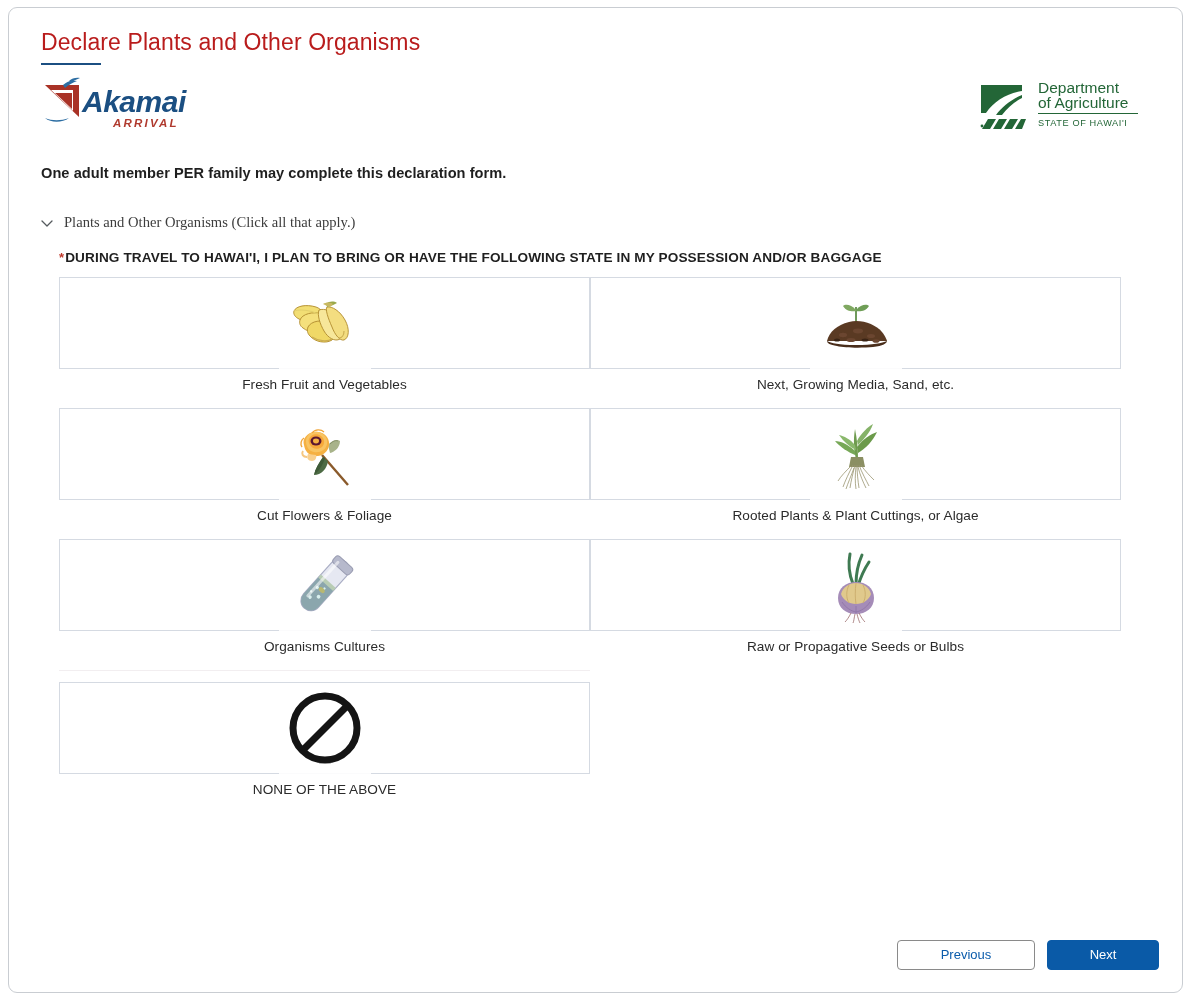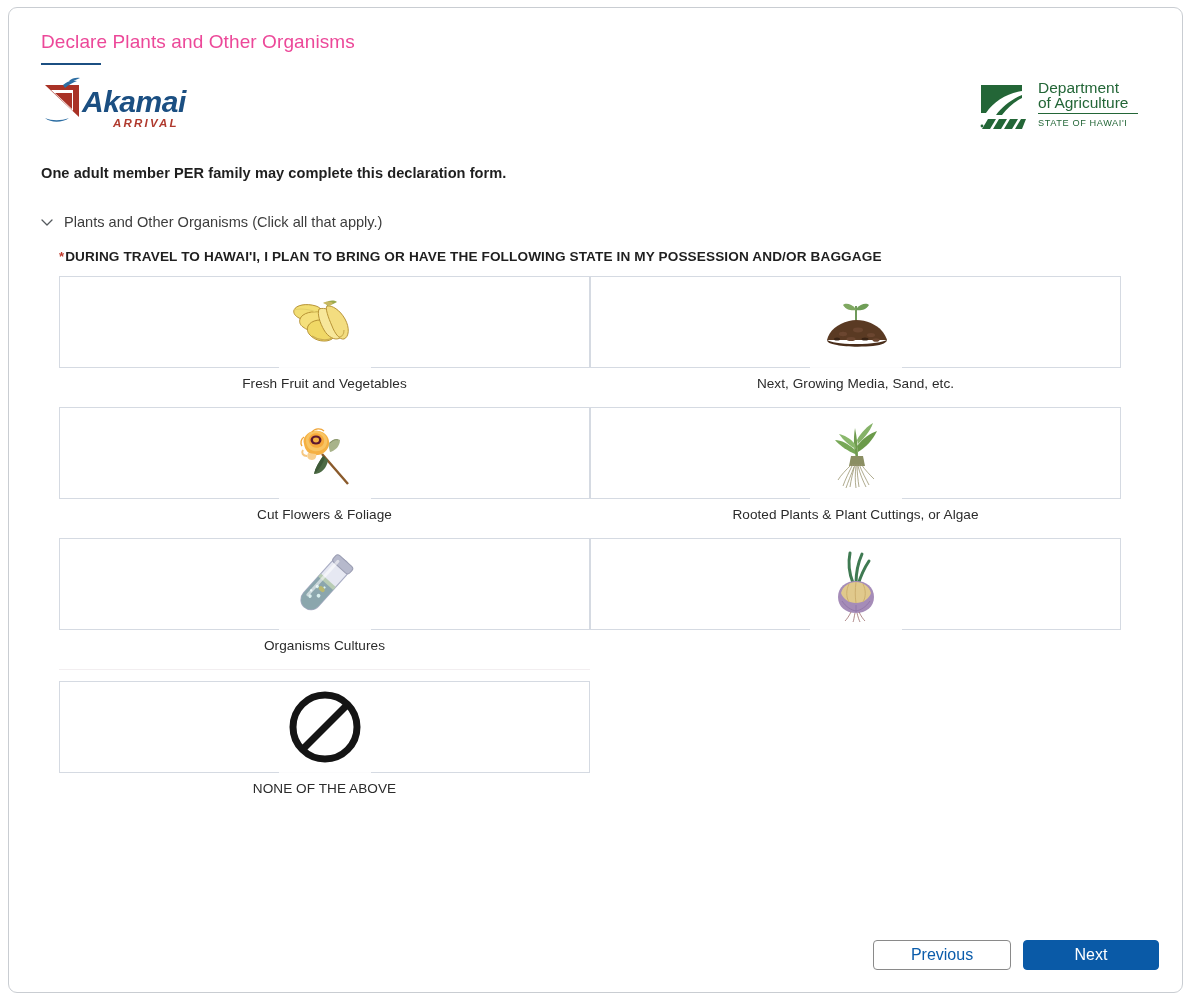--- a/index.html
+++ b/index.html
@@ -29,22 +29,22 @@
   .inner {
     position: absolute;
     left: 24px;
     top: 22px;
     right: 18px;
     bottom: 8px;
   }
 
   
   .page-title {
-    font-size: 19px;
-    color: #ec4899;
+    font-size: 23px;
+    color: #b91c1c;
     font-weight: 400;
     letter-spacing: 0.1px;
     line-height: 24px;
     margin: 0;
     padding-left: 8px;
   }
   .title-underline {
     width: 60px;
     height: 2px;
     background: #1b4f82;
@@ -79,20 +79,21 @@
     color: #1f1f1f;
     letter-spacing: 0.05px;
   }
 
   
   .section-head {
     display: flex;
     align-items: center;
     margin: 33px 0 0 6px;
     gap: 9px;
+    font-family: Liberation Serif, serif;
   }
   .chevron {
     width: 16px;
     height: 16px;
     flex: 0 0 16px;
     display: block;
   }
   .section-title {
     font-size: 14.6px;
     color: #3d3d3d;
@@ -177,37 +178,37 @@
   
   .footer {
     position: absolute;
     right: 23px;
     bottom: 22px;
     display: flex;
     gap: 12px;
   }
   .btn {
     font-family: "Liberation Sans", sans-serif;
-    font-size: 16px;
+    font-size: 13px;
     border-radius: 4px;
     height: 30px;
     line-height: 28px;
     text-align: center;
     box-sizing: border-box;
     cursor: pointer;
     padding: 0 10px;
   }
   .btn-prev {
     width: 138px;
     background: #ffffff;
     border: 1px solid #8a8a8a;
     color: #0b5cab;
   }
   .btn-next {
-    width: 136px;
+    width: 112px;
     background: #0a5aa7;
     border: 1px solid #0a5aa7;
     color: #ffffff;
   }
 </style>
 </head>
 <body>
 
 <div class="page">
   <div class="frame">
@@ -410,20 +411,21 @@
                   <path d="M43 64 L43 71"></path>
                 </g>
                 <g stroke="#9a6b6b" stroke-width="0.8" fill="none">
                   <path d="M38 71 C36 75 34 78 32 80"></path>
                   <path d="M42 72 C41 76 41 79 40 81"></path>
                   <path d="M46 71 C48 75 50 78 52 80"></path>
                   <path d="M44 72 C45 76 46 79 47 81"></path>
                 </g>
               </svg>
             </div>
+            <div class="opt-label">Raw or Propagative Seeds or Bulbs</div>
           </div>
 
         </div>
 
         <div class="grid-row last-row">
 
           <div class="opt">
             <div class="opt-box">
               <svg class="opt-img" viewBox="0 0 86 86">
                 <circle cx="43" cy="43" r="32" fill="none" stroke="#141414" stroke-width="7"></circle>

